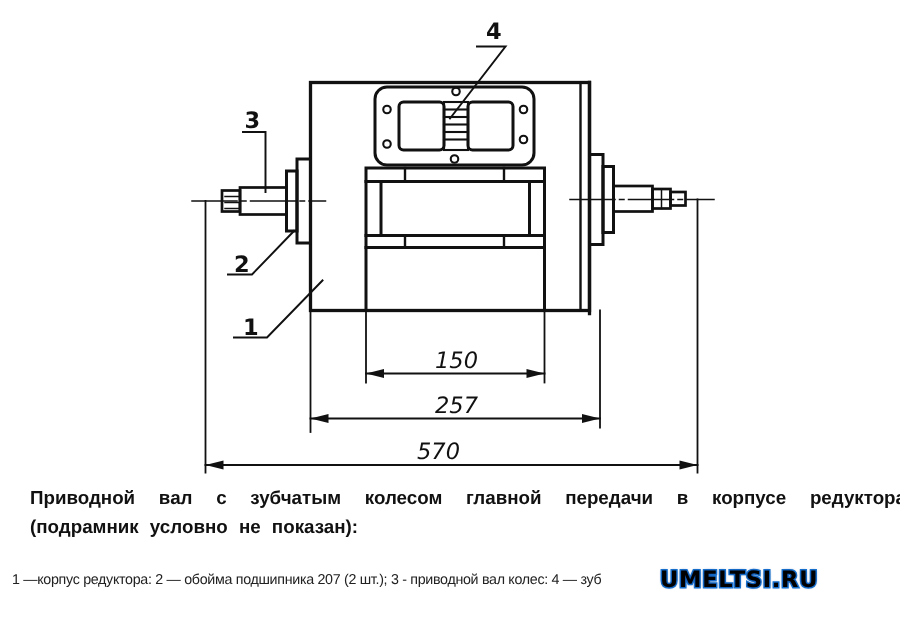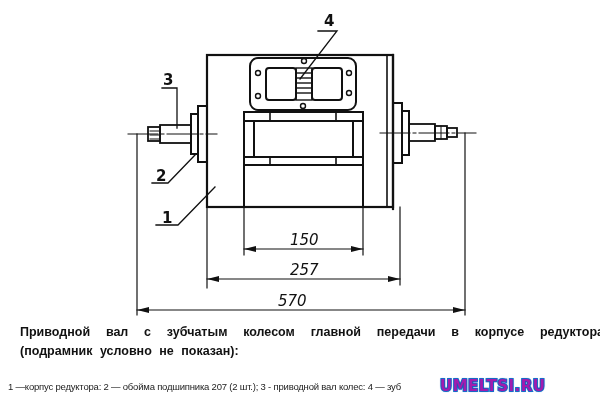--- a/index.html
+++ b/index.html
@@ -12,21 +12,21 @@
       word-spacing: 4px;
     }
     .caption-legend {
       position: absolute; left: 8px; top: 381px; width: 600px;
       font-family: "Liberation Sans", sans-serif; font-size: 9.5px; color: #222;
       white-space: nowrap; letter-spacing: -0.2px;
     }
     .watermark {
       position: absolute; left: 440px; top: 377px;
       font-family: "DejaVu Sans", sans-serif; font-weight: bold; font-size: 15px;
-      color: #a21caf; letter-spacing: 0.5px;
+      color: #000000; letter-spacing: 0.5px;
       -webkit-text-stroke: 2px #1976d2;
       paint-order: stroke fill;
       text-shadow: 0 0 2px #0d47a1;
     }
     svg text { font-family: "DejaVu Sans", sans-serif; font-style: italic; fill: #111; }
     .lbl { font-weight: bold; font-style: normal; font-size: 15px; }
   </style>
 </head>
 <body>
 

